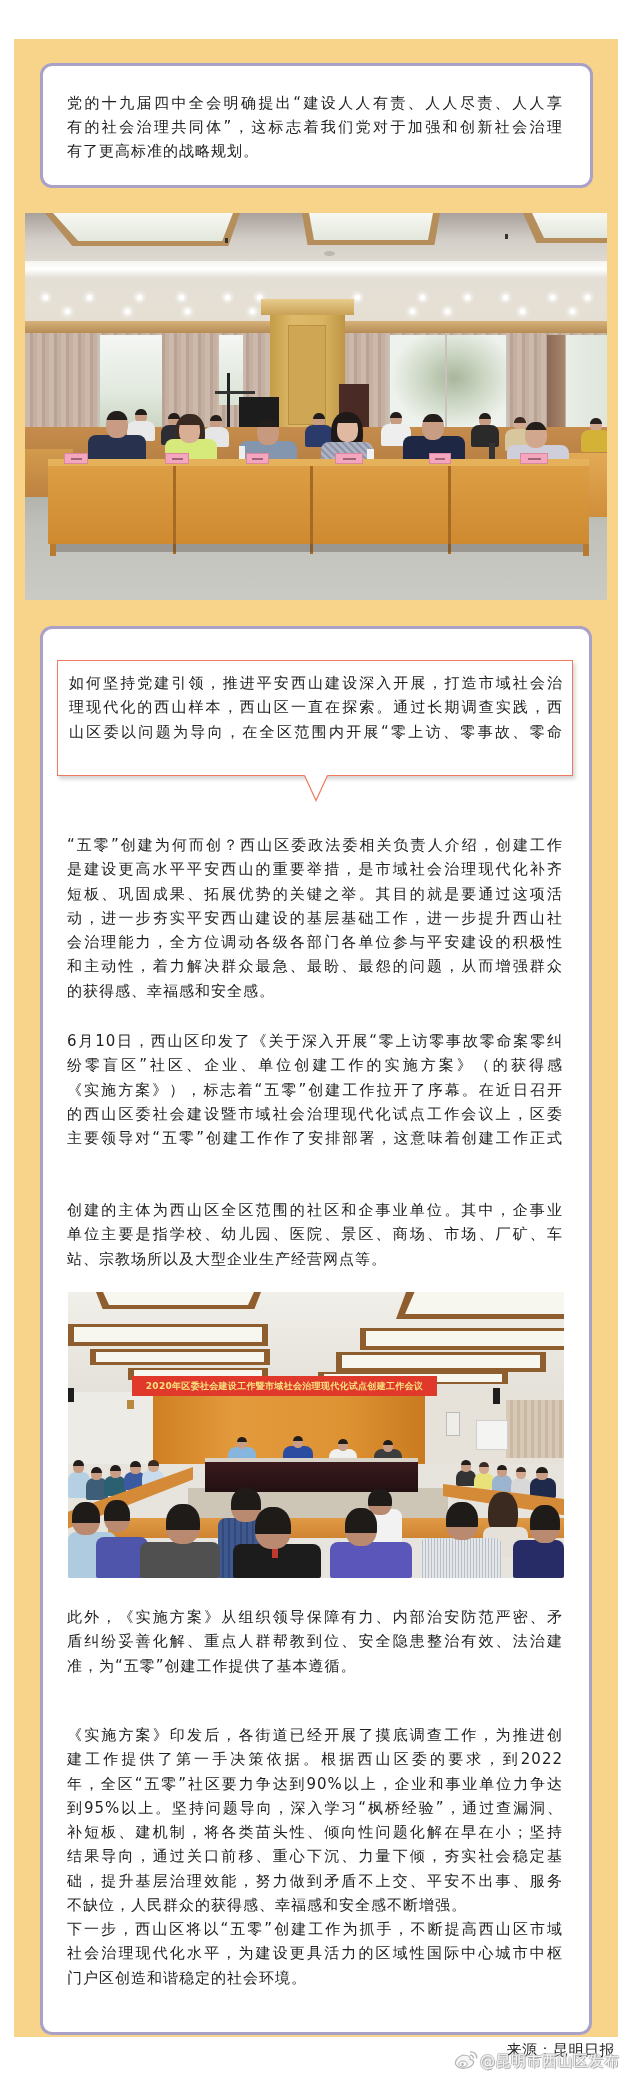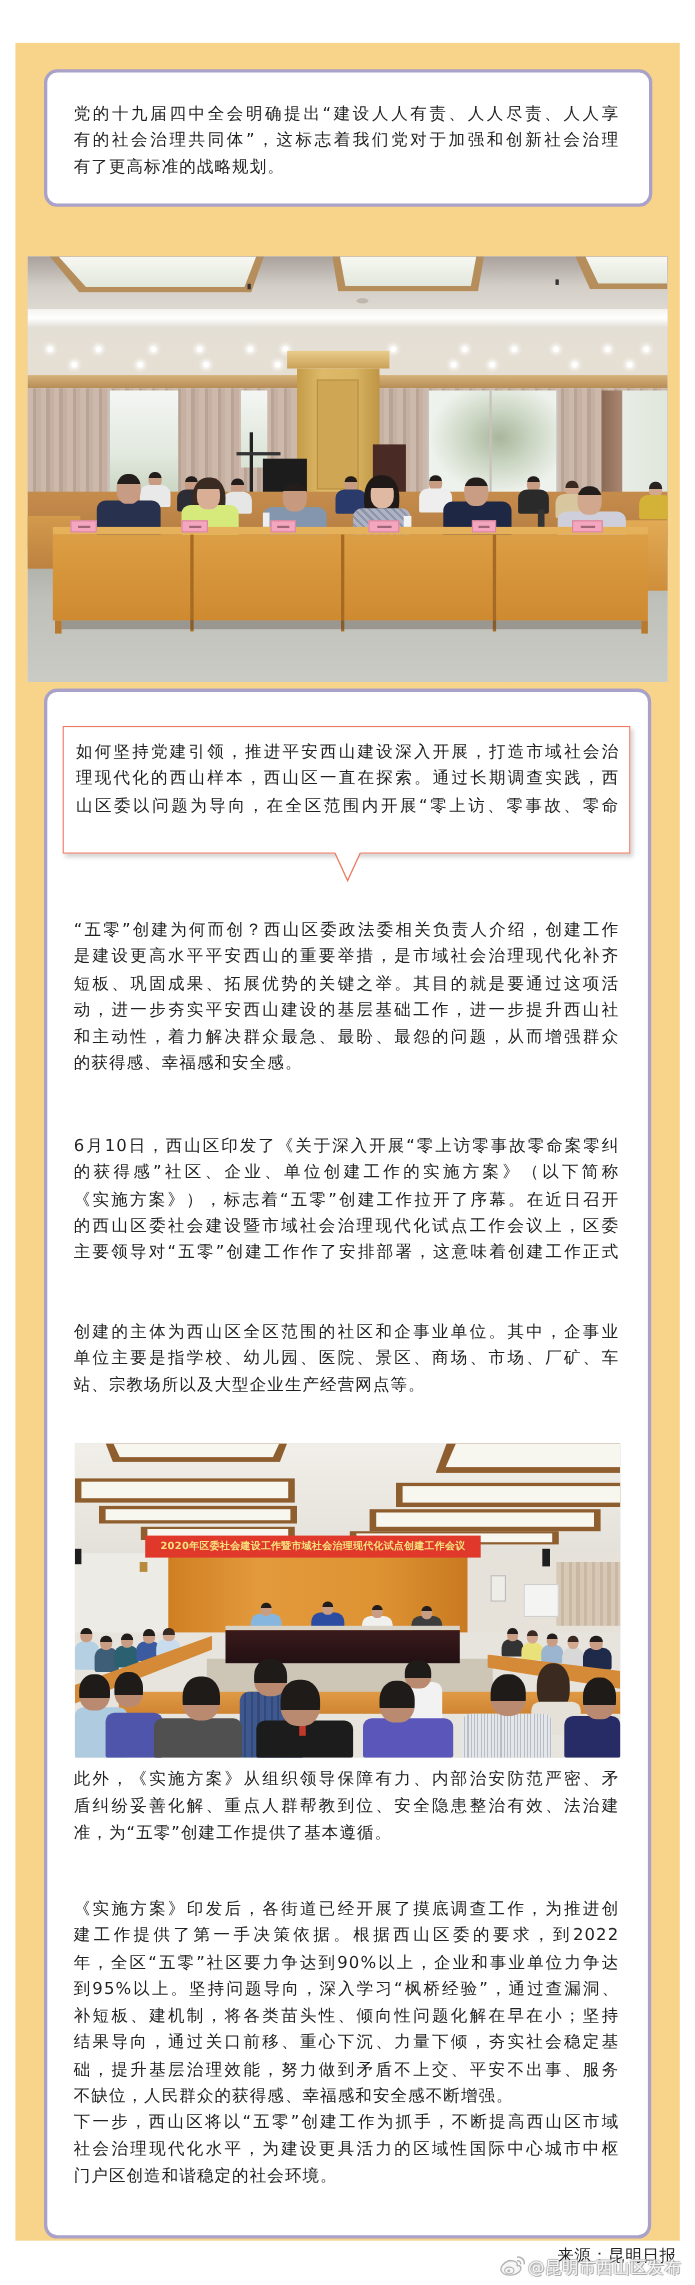--- a/index.html
+++ b/index.html
@@ -14,21 +14,21 @@
 .card{position:absolute;background:#fff;border:3px solid var(--card-border);border-radius:12px;}
 .card1{left:40px;top:63px;width:553px;height:125px;}
 .card2{left:40px;top:626px;width:552px;height:1409px;}
 .tb{position:absolute;left:24px;width:496px;font-size:15px;letter-spacing:1px;color:var(--text);}
 .ln{height:24.3px;line-height:24.3px;text-align:justify;text-align-last:justify;}
 .ln.last{text-align-last:left;}
 .callout{position:absolute;left:14px;top:31px;width:516px;height:116px;background:#fff;
   border:1px solid var(--callout-border);box-shadow:2px 3px 4px rgba(0,0,0,.18);}
 .callout .tb{left:11px;top:10px;width:494px;}
 .tail{position:absolute;left:246px;top:113px;width:24px;height:28px;overflow:visible;}
-.photo{position:absolute;overflow:hidden;margin-top:20px;}
+.photo{position:absolute;overflow:hidden;}
 .photo1{left:25px;top:213px;width:582px;height:387px;background:#d8d3cc;}
 .photo2{left:25px;top:663px;width:496px;height:286px;background:#e7e4de;}
 .s{position:absolute;}
 .dl{position:absolute;width:5px;height:5px;border-radius:50%;background:#fff;box-shadow:0 0 4px 2px rgba(255,255,255,.9);}
 .hd{position:absolute;border-radius:45% 45% 42% 42%;}
 .bd{position:absolute;border-radius:8px 8px 2px 2px;}
 .np{position:absolute;height:11px;background:#f3a6bd;border:1px solid #d9869f;}
 .np::after{content:"";position:absolute;left:25%;right:25%;top:4px;height:2px;background:#6b3b4c;opacity:.6;}
 .banner{position:absolute;left:64px;top:84px;width:305px;height:20px;background:var(--banner-red);
   color:var(--banner-text);font-size:9px;font-weight:bold;line-height:20px;text-align:center;letter-spacing:.3px;white-space:nowrap;}
@@ -183,27 +183,28 @@
         <polygon points="0,0 12,27 24,0" fill="#ffffff"></polygon>
         <polyline points="0.5,1.5 12,26.5 23.5,1.5" fill="none" style="stroke:var(--callout-border)" stroke-width="1.2"></polyline>
       </svg>
     </div>
 
     <div class="tb" style="top:204px">
       <div class="ln">“五零”创建为何而创？西山区委政法委相关负责人介绍，创建工作</div>
       <div class="ln">是建设更高水平平安西山的重要举措，是市域社会治理现代化补齐</div>
       <div class="ln">短板、巩固成果、拓展优势的关键之举。其目的就是要通过这项活</div>
       <div class="ln">动，进一步夯实平安西山建设的基层基础工作，进一步提升西山社</div>
+      <div class="ln">会治理能力，全方位调动各级各部门各单位参与平安建设的积极性</div>
       <div class="ln">和主动性，着力解决群众最急、最盼、最怨的问题，从而增强群众</div>
       <div class="ln last">的获得感、幸福感和安全感。</div>
     </div>
 
     <div class="tb" style="top:400px">
       <div class="ln">6月10日，西山区印发了《关于深入开展“零上访零事故零命案零纠</div>
-      <div class="ln">的获得感”社区、企业、单位创建工作的实施方案》（以下简称</div>
+      <div class="ln">纷零盲区”社区、企业、单位创建工作的实施方案》（的获得感</div>
       <div class="ln">《实施方案》），标志着“五零”创建工作拉开了序幕。在近日召开</div>
       <div class="ln">的西山区委社会建设暨市域社会治理现代化试点工作会议上，区委</div>
       <div class="ln">主要领导对“五零”创建工作作了安排部署，这意味着创建工作正式</div>
     </div>
 
     <div class="tb" style="top:569px">
       <div class="ln">创建的主体为西山区全区范围的社区和企事业单位。其中，企事业</div>
       <div class="ln">单位主要是指学校、幼儿园、医院、景区、商场、市场、厂矿、车</div>
       <div class="ln last">站、宗教场所以及大型企业生产经营网点等。</div>
     </div>

